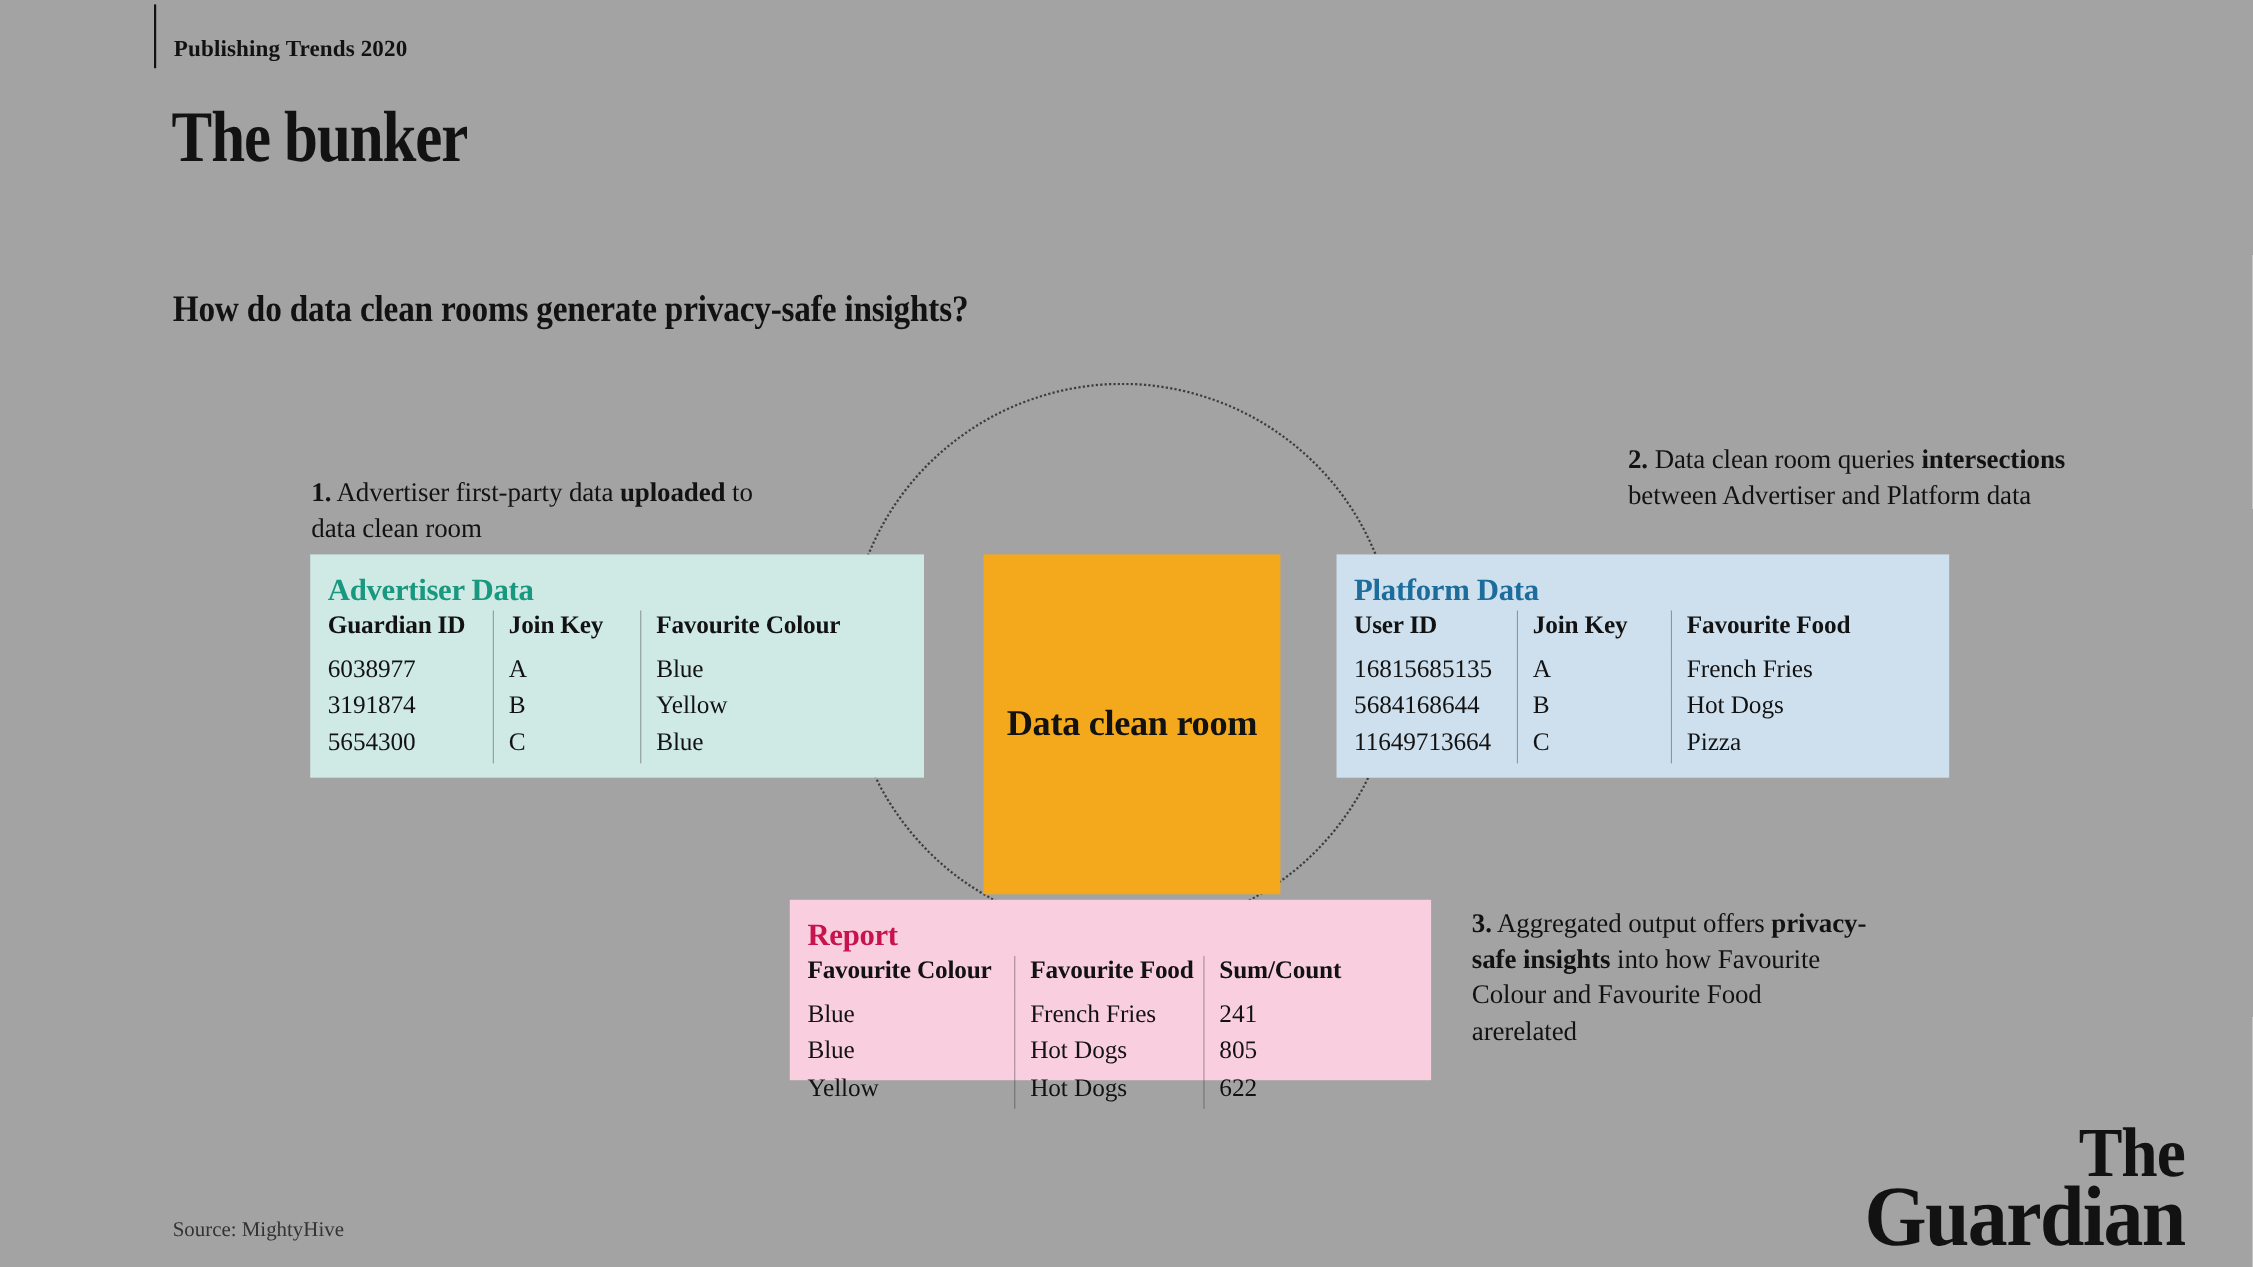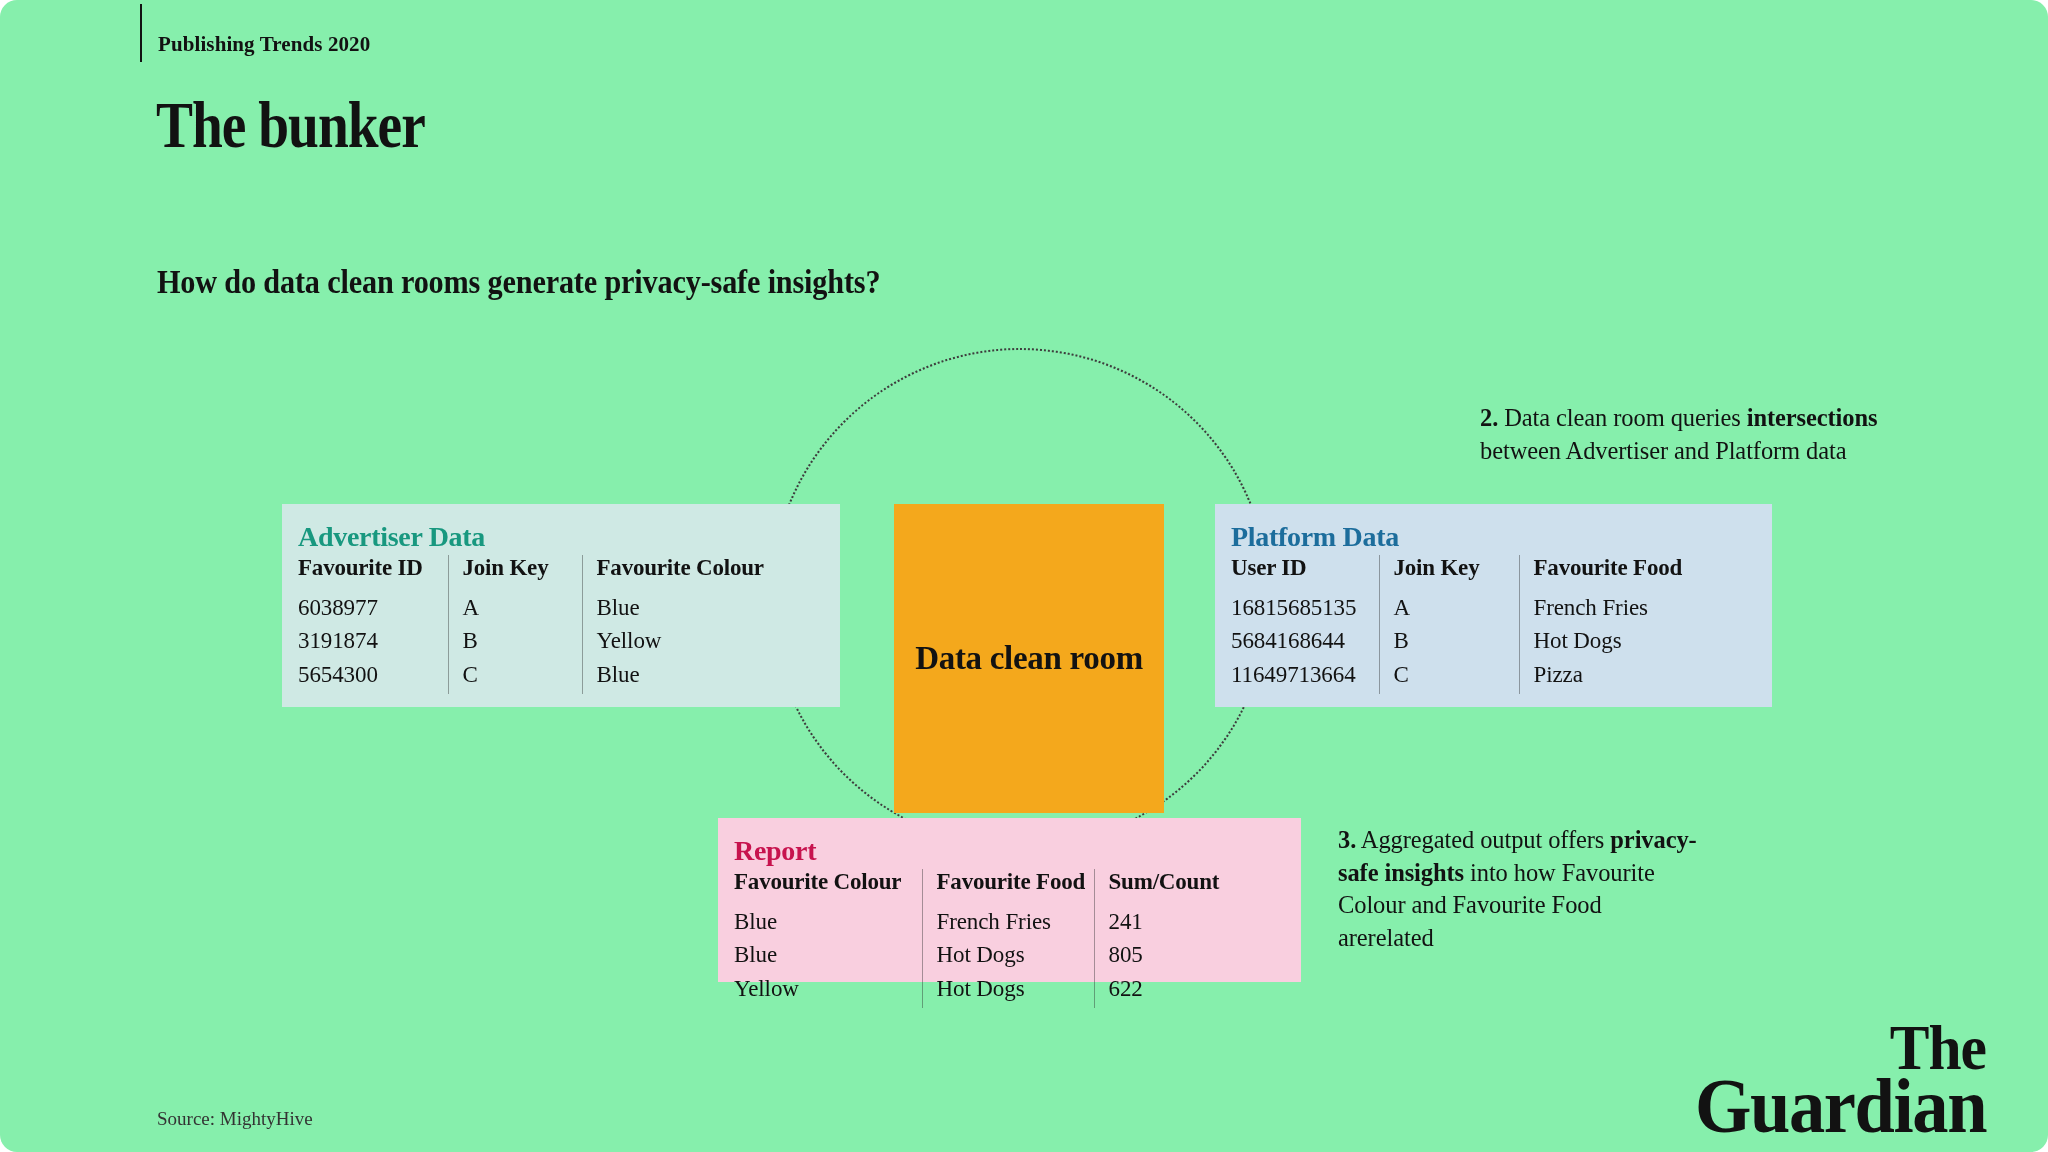--- a/index.html
+++ b/index.html
@@ -8,22 +8,21 @@
     width:2048px; height:1152px;
     background:#ffffff;
     font-family:"Liberation Serif", serif;
     color:#121212;
     overflow:hidden;
   }
 
   #page {
     position:relative;
     width:2048px; height:1152px;
-    background:#86efac;
-    border-radius:17px;
+    background:#a3a3a3;
   }
 
   
   .kicker-rule {
     position:absolute;
     left:140px; top:4px;
     width:2px; height:58px;
     background:#121212;
   }
   .kicker {
@@ -220,40 +219,43 @@
 
 <div id="page">
 
   <div class="kicker-rule"></div>
   <div class="kicker">Publishing Trends 2020</div>
   <div class="headline">The bunker</div>
   <div class="standfirst">How do data clean rooms generate privacy-safe insights?</div>
 
   <div class="flow-circle"></div>
 
+  <div class="callout" id="callout-1">
+    <b>1.</b><span> Advertiser first-party data </span><b>uploaded</b><span> to data clean room</span>
+  </div>
 
   <div class="callout" id="callout-2">
     <b>2.</b><span> Data clean room queries </span><b>intersections</b><span> between Advertiser and Platform data</span>
   </div>
 
   <div class="callout" id="callout-3">
     <b>3.</b><span> Aggregated output offers </span><b>privacy-safe insights</b><span> into how Favourite Colour and Favourite Food arerelated</span>
   </div>
 
   <div class="panel" id="panel-advertiser">
     <div class="panel-title">Advertiser Data</div>
     <table class="tbl">
       <colgroup>
           <col class="c1">
           <col class="c2">
           <col class="c3">
         </colgroup>
       <thead>
         <tr>
-          <th>Favourite ID</th>
+          <th>Guardian ID</th>
           <th class="sep">Join Key</th>
           <th class="sep">Favourite Colour</th>
         </tr>
       </thead>
       <tbody>
         <tr>
           <td>6038977</td>
           <td class="sep">A</td>
           <td class="sep">Blue</td>
         </tr>

